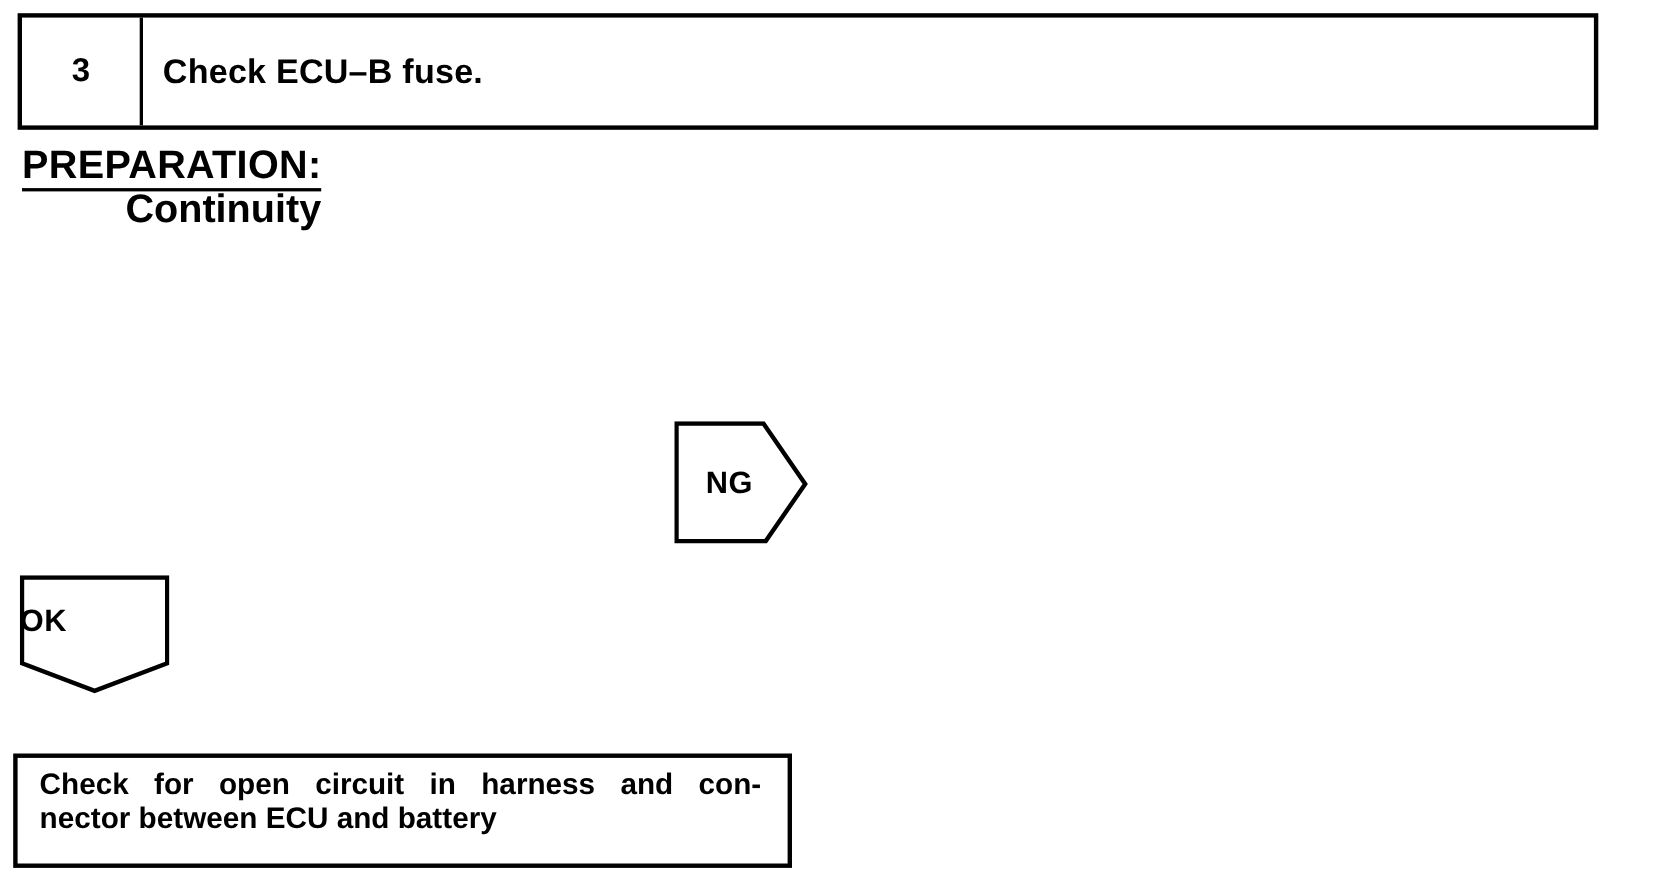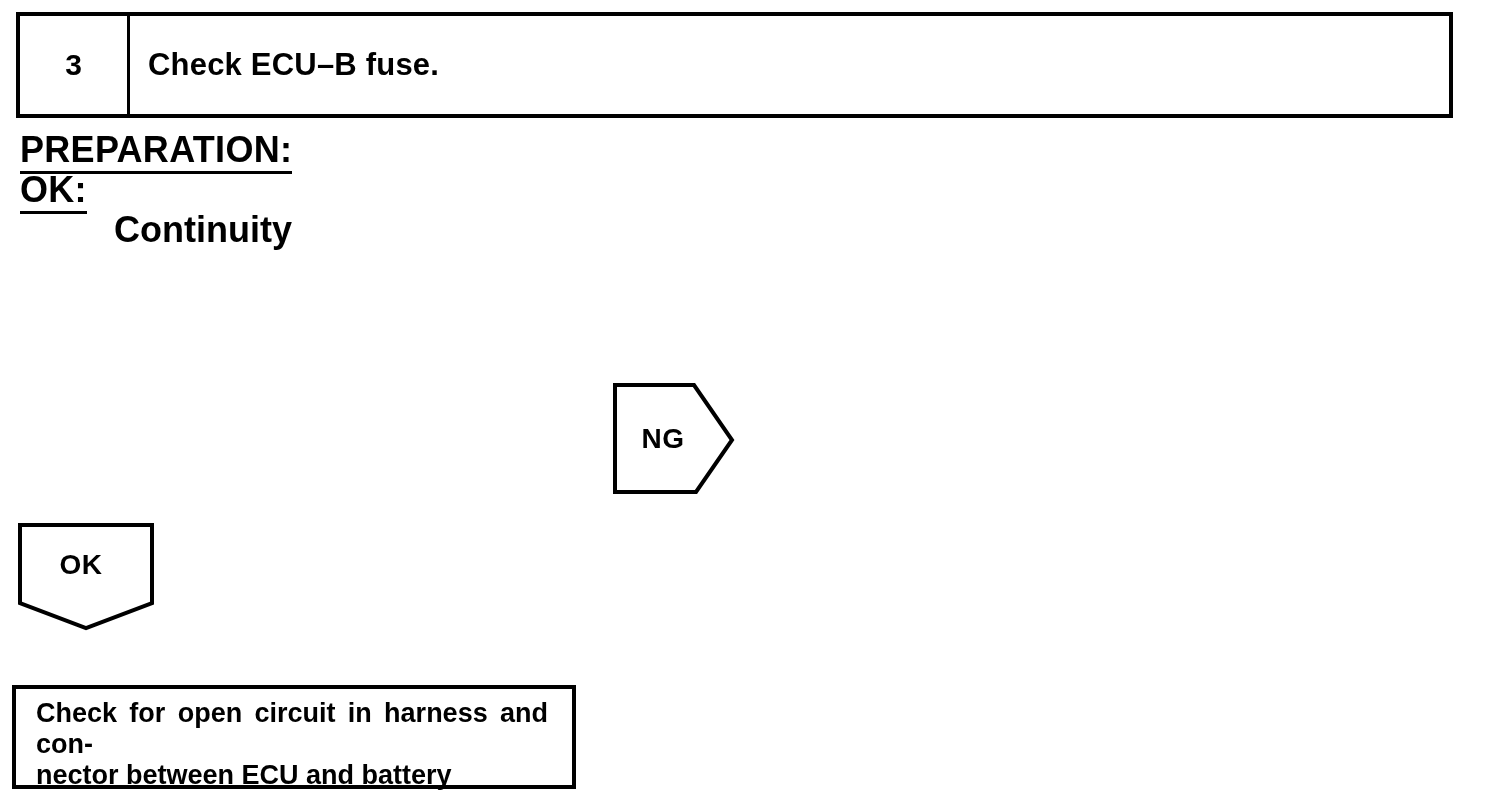--- a/index.html
+++ b/index.html
@@ -85,49 +85,45 @@
 
   
   .ok-arrow {
     position: absolute;
     left: 18px; top: 523px;
     width: 136px; height: 108px;
   }
   .ok-arrow svg { display: block; }
   .ok-arrow .arrow-label {
     left: 0; top: 26px; width: 126px;
-    text-align: center;
   }
   .ok-box {
     position: absolute;
     left: 12px; top: 685px;
-    width: 564px; height: 104px;
+    width: 708px; height: 104px;
     border: 4px solid #000;
     padding: 9px 24px 18px 20px;
     font-size: 27px; font-weight: bold;
     line-height: 31px;
     background: #fff;
   }
 </style>
 </head>
 <body>
 
 <div class="page">
 
   <div class="step-header">
     <div class="step-number-cell">3</div>
     <div class="step-title-cell">Check ECU–B fuse.</div>
   </div>
 
   <div class="procedure">
     <div class="proc-heading">
       <span>PREPARATION:</span>
-    </div>
-    <div class="proc-heading">
-      <span>OK:</span>
     </div>
     <div class="proc-result proc-body" style="font-weight:bold;">Continuity</div>
   </div>
 
   <div class="ng-arrow">
     <svg width="122" height="111" viewBox="0 0 122 111">
       <polygon points="2,2 81,2 119,57 83,109 2,109" fill="#ffffff" stroke="#000000" stroke-width="4"></polygon>
     </svg>
     <div class="arrow-label">NG</div>
   </div>

